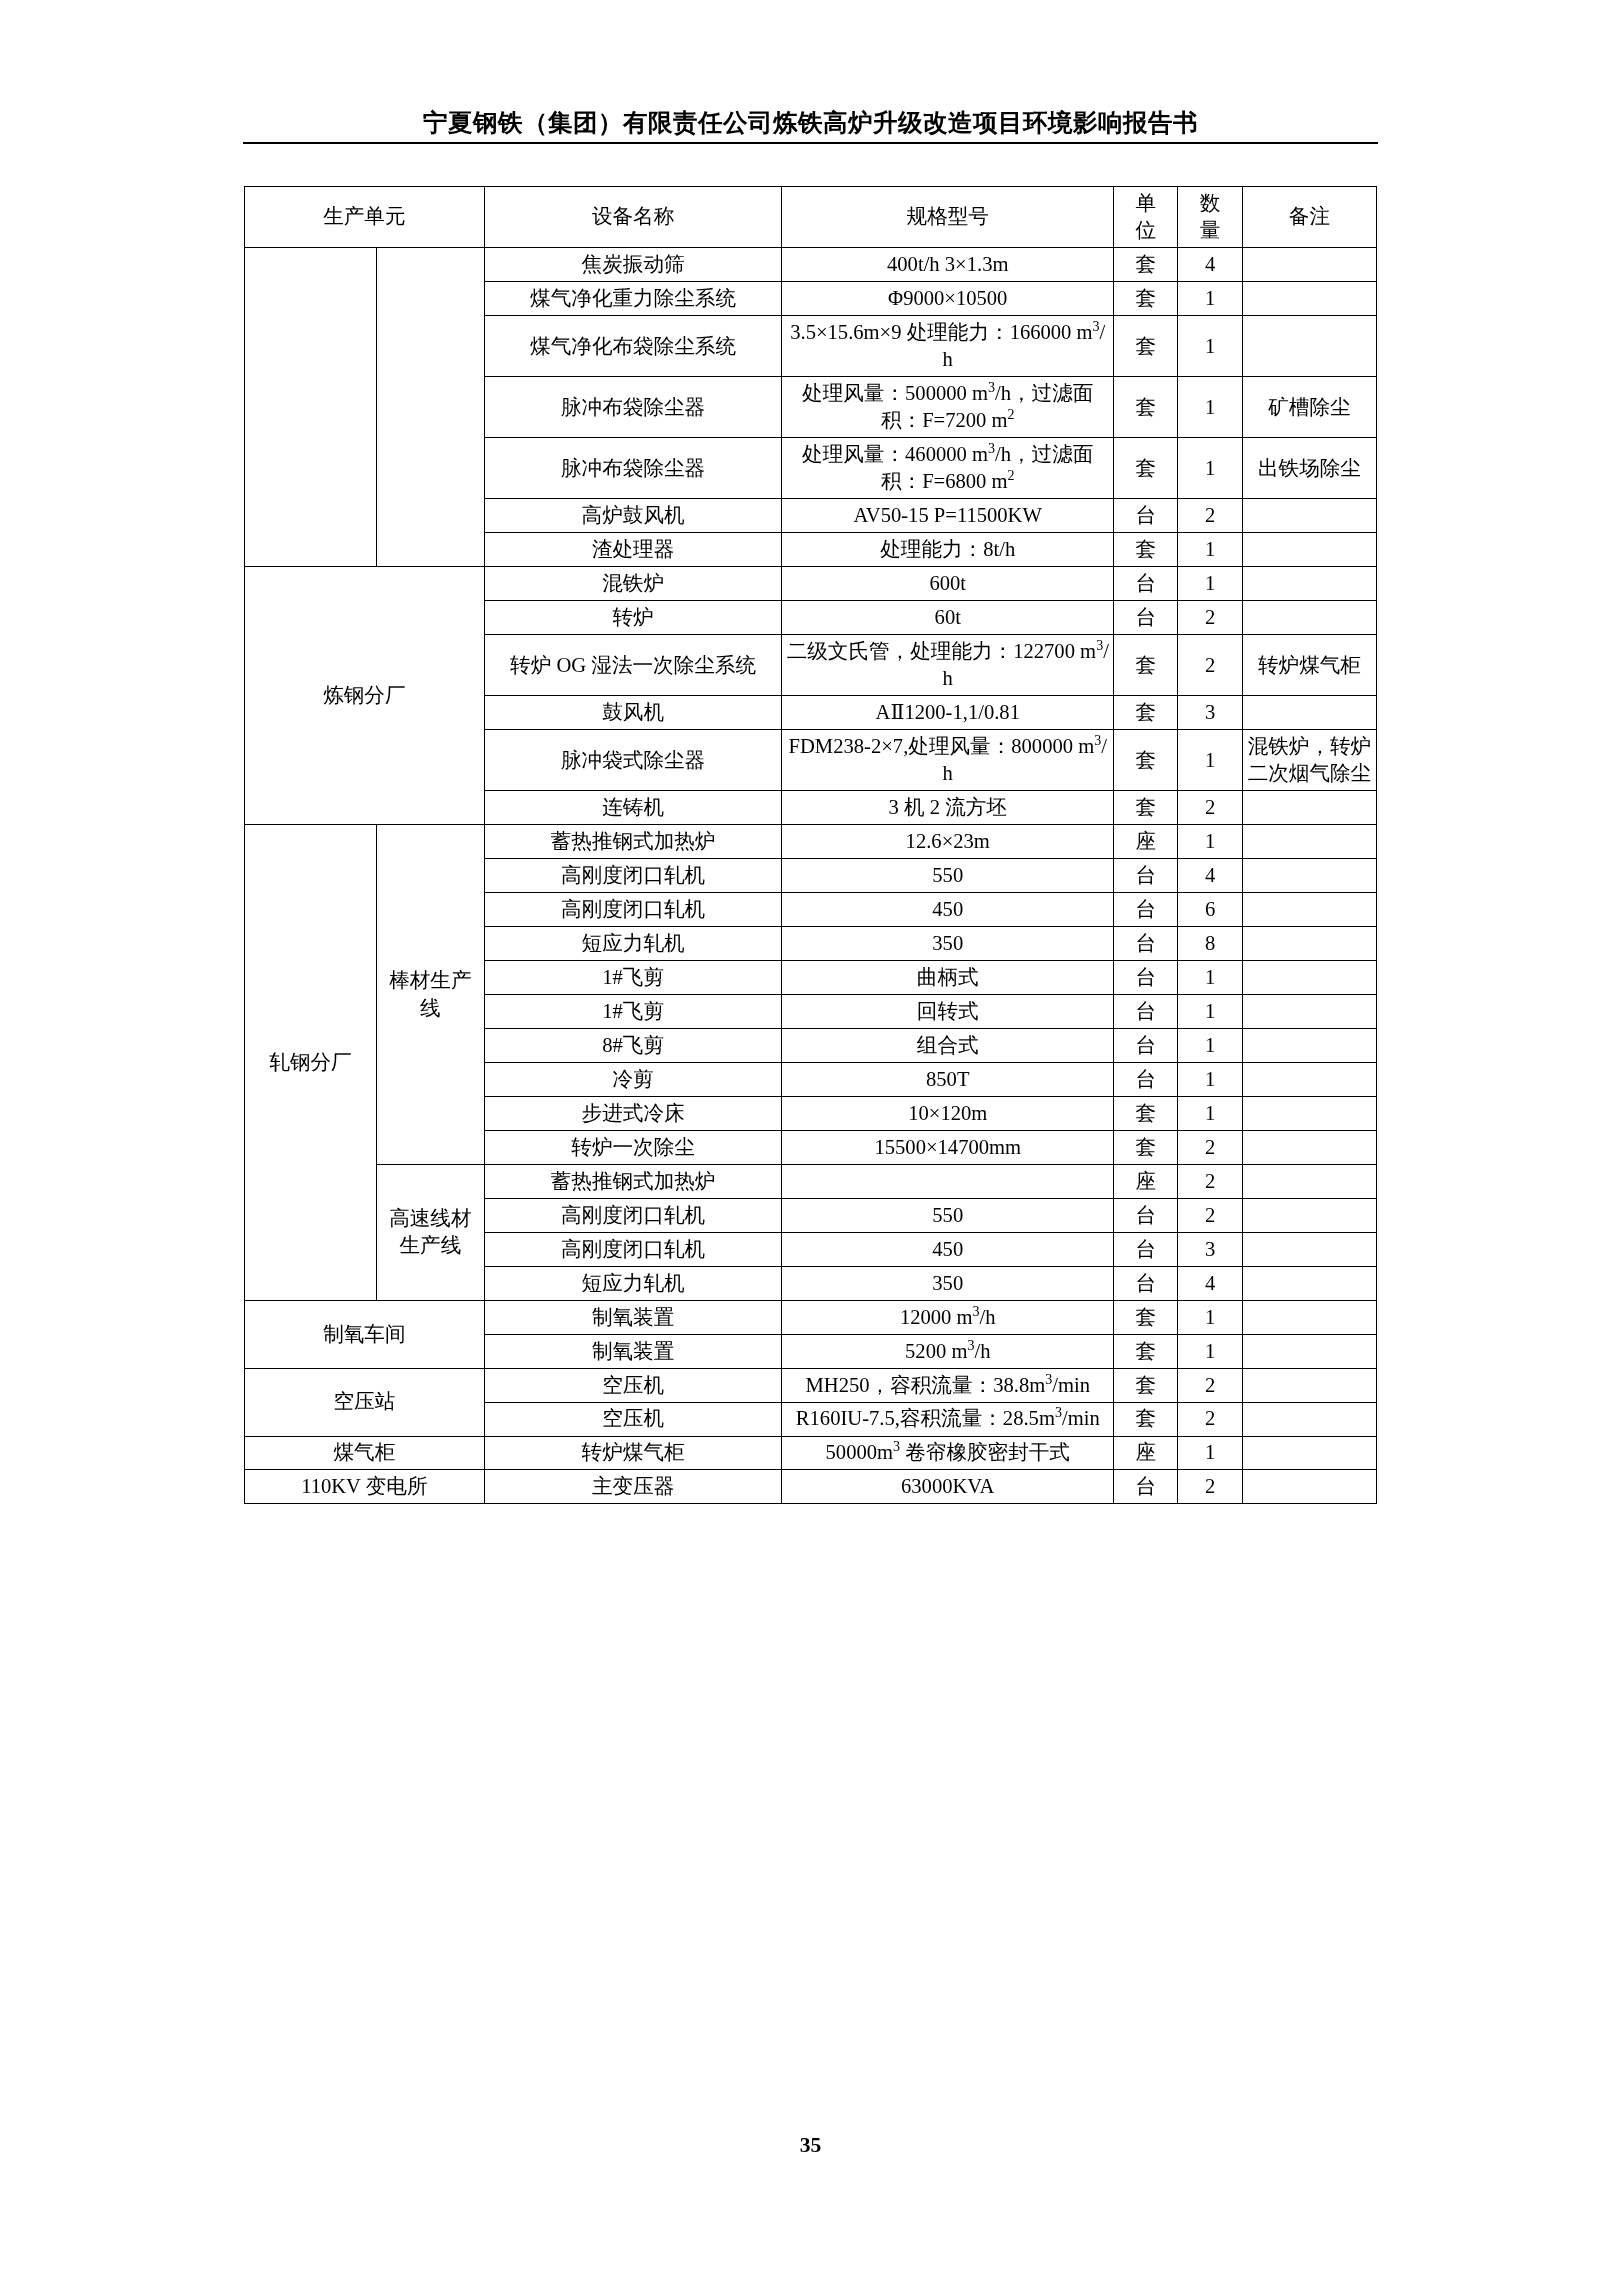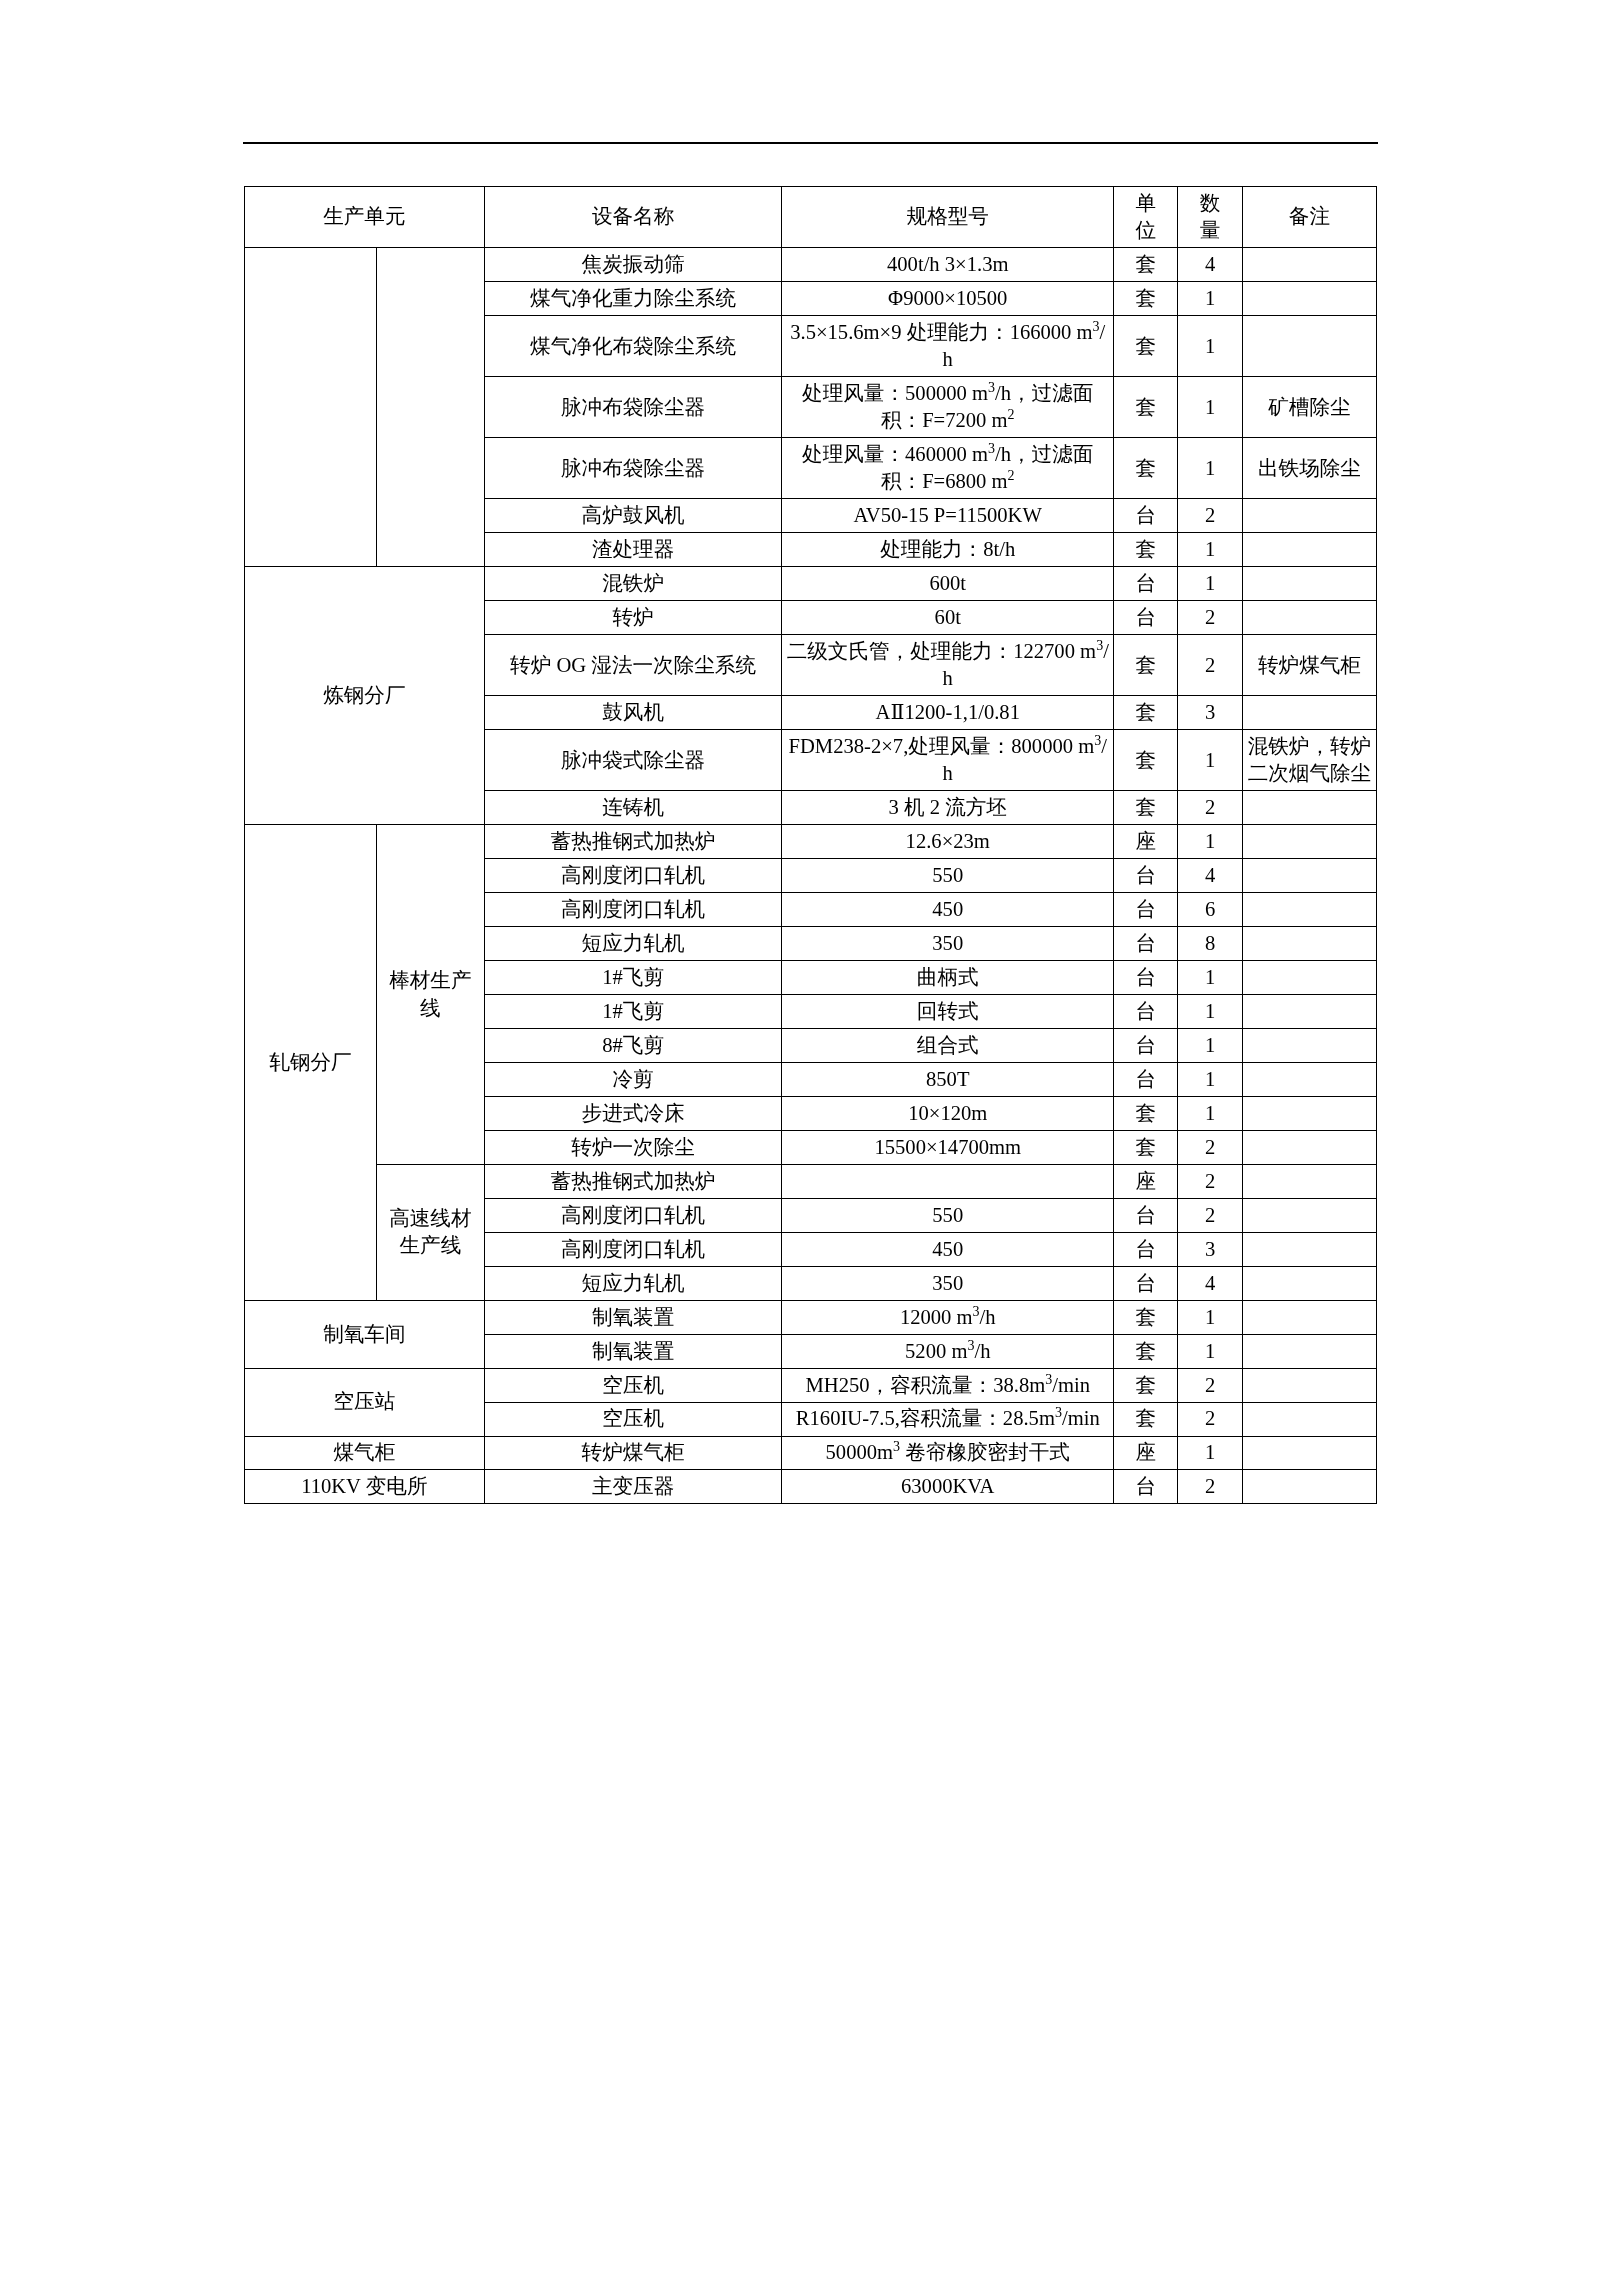--- a/index.html
+++ b/index.html
@@ -78,20 +78,21 @@
     font-size: 21.6px;
     font-weight: bold;
   }
   .spec-multi { line-height: 1.35; margin-left: 30px; }
 </style>
 </head>
 <body>
 
 <div class="page">
 
+  <div class="header">宁夏钢铁（集团）有限责任公司炼铁高炉升级改造项目环境影响报告书</div>
   <div class="header-rule"></div>
 
   <div class="table-wrap">
     <table class="equip">
       <colgroup>
         <col class="c-unit">
           <col class="c-sub">
           <col class="c-name">
           <col class="c-spec">
         <col class="c-uom">
@@ -353,14 +354,15 @@
             <td>主变压器</td>
             <td class="spec-multi">63000KVA</td>
             <td>台</td>
             <td>2</td>
             <td></td>
           </tr>
         </tbody>
     </table>
   </div>
 
+  <div class="page-no">35</div>
 </div>
 
 
 </body></html>

